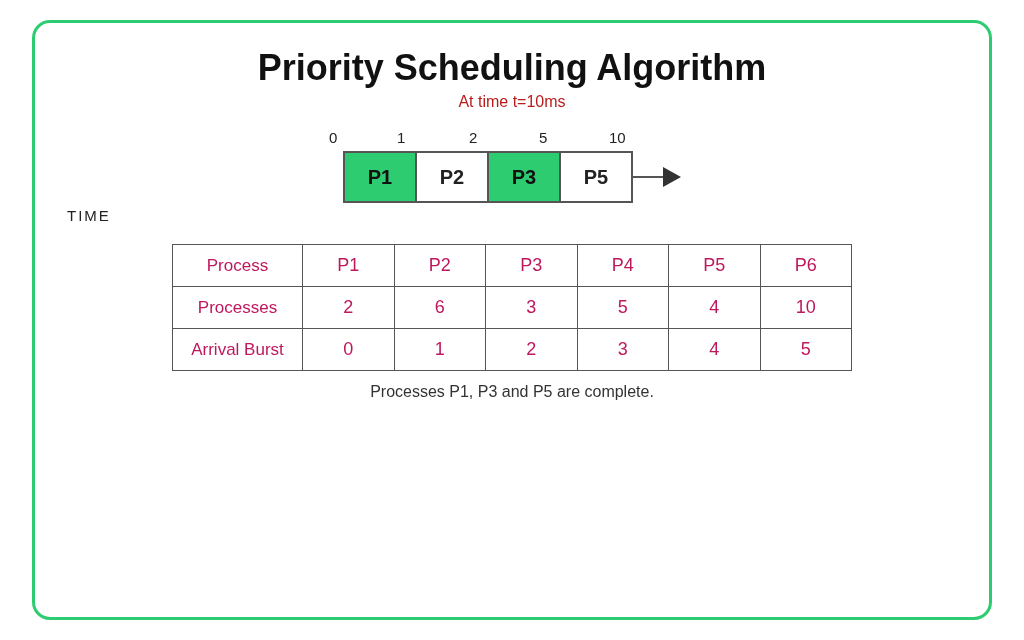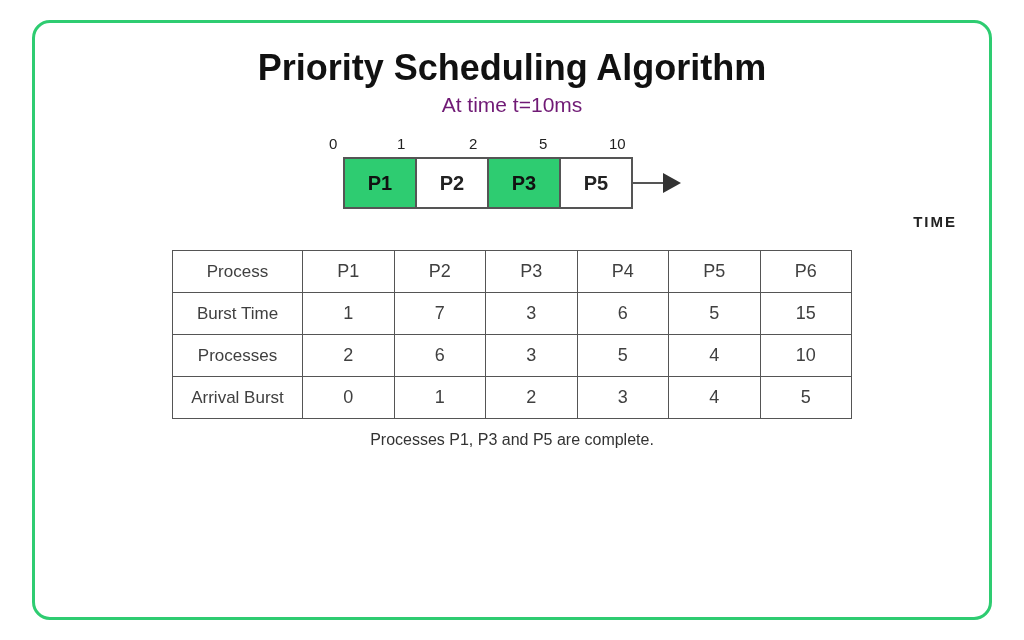--- a/index.html
+++ b/index.html
@@ -27,22 +27,22 @@
     }
 
     .main-title {
       font-size: 36px;
       font-weight: 900;
       color: #111;
       margin-bottom: 4px;
     }
 
     .subtitle {
-      font-size: 21px;
-      color: #701a75;
+      font-size: 16px;
+      color: #b91c1c;
       margin-bottom: 18px;
     }
 
     
     .gantt-area {
       display: flex;
       flex-direction: column;
       align-items: center;
       margin-bottom: 20px;
       width: 100%;
@@ -118,21 +118,21 @@
       border-collapse: collapse;
       width: 680px;
       margin-bottom: 12px;
     }
 
     .data-table td {
       border: 1.5px solid #555;
       text-align: center;
       padding: 10px 6px;
       font-size: 18px;
-      color: #404040;
+      color: #be185d;
     }
 
     .data-table td.row-label {
       font-size: 17px;
       font-weight: normal;
       padding-left: 14px;
       padding-right: 14px;
       text-align: center;
       width: 130px;
     }
@@ -175,44 +175,35 @@
         <div class="gantt-block">P2</div>
         <div class="gantt-block green">P3</div>
         <div class="gantt-block">P5</div>
       </div>
       <div class="gantt-arrow-line">
         <div class="gantt-line"></div>
         <div class="arrow-head"></div>
       </div>
     </div>
 
-    <div style="display:flex; justify-content:flex-end; width:100%; padding-left: 0px; font-weight: bold;">
+    <div style="display:flex; justify-content:flex-start; width:100%; padding-left: 0px;">
       <div class="time-axis-label">TIME</div>
     </div>
   </div>
 
   <table class="data-table">
     <tbody>
         <tr>
       <td class="row-label">Process</td>
       <td>P1</td>
       <td>P2</td>
       <td>P3</td>
       <td>P4</td>
       <td>P5</td>
       <td>P6</td>
-    </tr>
-    <tr>
-      <td class="row-label">Burst Time</td>
-      <td>1</td>
-      <td>7</td>
-      <td>3</td>
-      <td>6</td>
-      <td>5</td>
-      <td>15</td>
     </tr>
     <tr>
       <td class="row-label">Processes</td>
       <td>2</td>
       <td>6</td>
       <td>3</td>
       <td>5</td>
       <td>4</td>
       <td>10</td>
     </tr>

